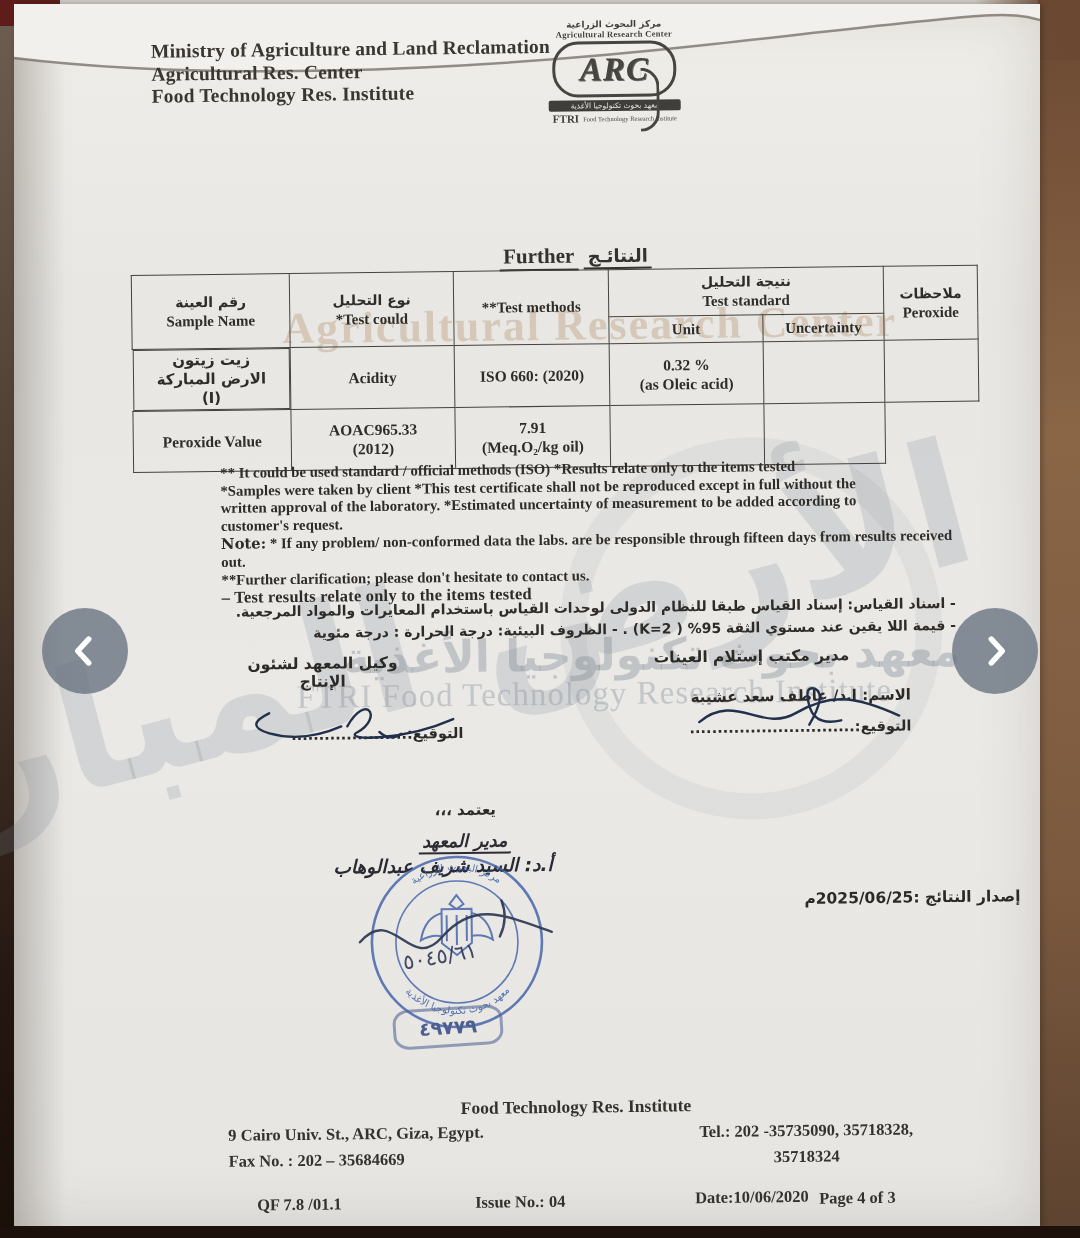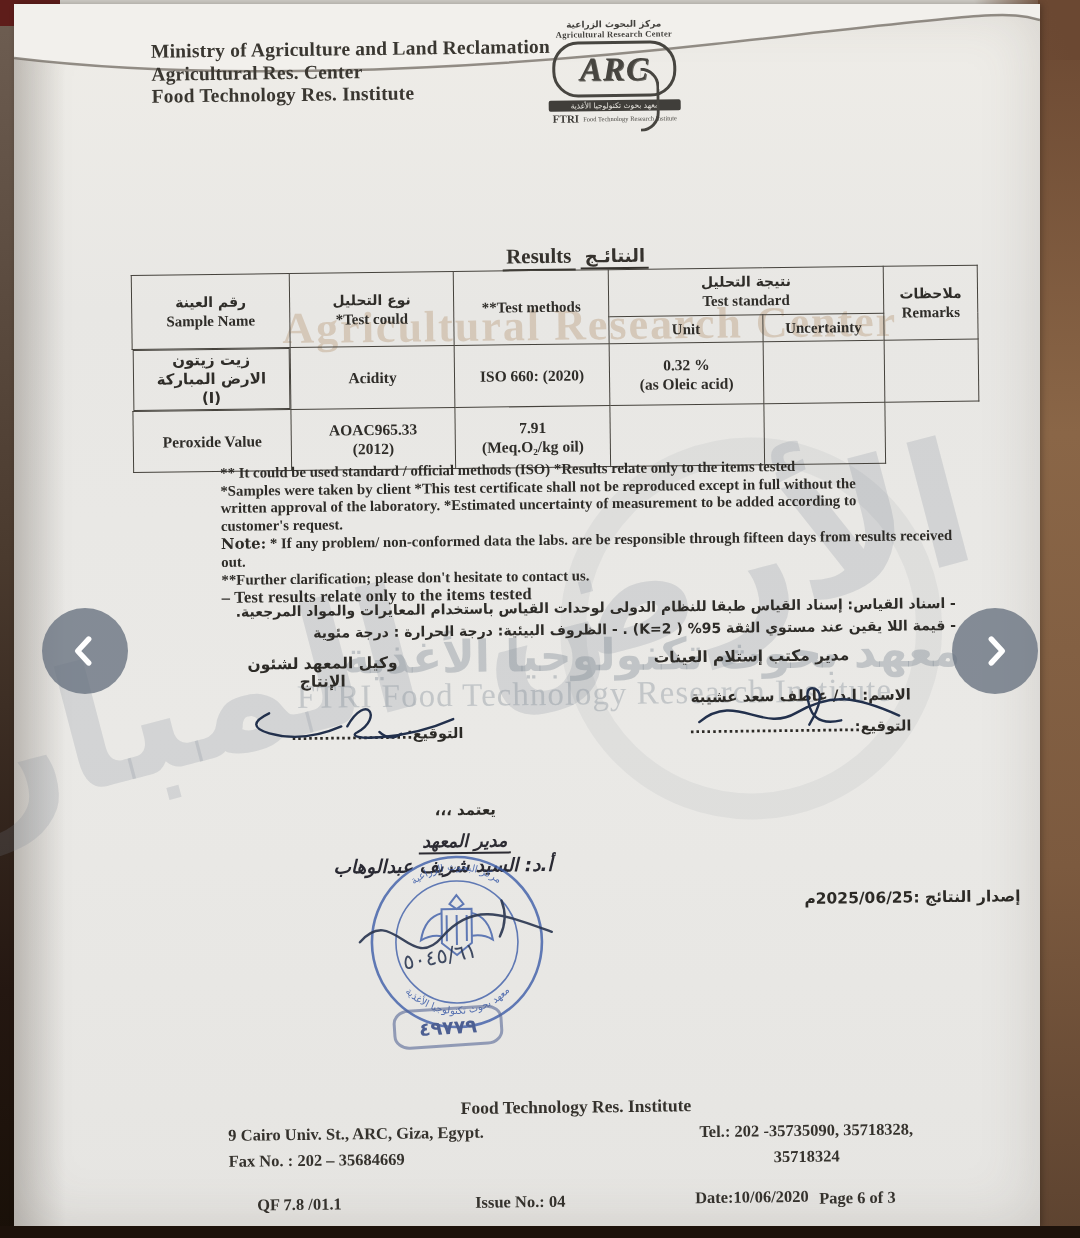--- a/index.html
+++ b/index.html
@@ -163,21 +163,21 @@
         <span class="bracket"></span>
       </div>
       <div class="banner">معهد بحوث تكنولوجيا الأغذية</div>
       <div class="ftri-row">
         <span class="ftri">FTRI</span>
         <span class="ften">Food Technology Research Institute</span>
       </div>
     </div>
 
     <div class="abs res-title">
-      <span>Results</span>
+      <span>Further</span>
       <span class="ar">النتائـج</span>
     </div>
 
     <table class="res">
       <colgroup>
           <col style="width:158px">
           <col style="width:164px">
           <col style="width:155px">
           <col style="width:154px">
           <col style="width:121px">
@@ -193,21 +193,21 @@
           <span class="cell-ar">نوع التحليل</span>
           <span>*Test could</span>
         </th>
         <th rowspan="2">**Test methods</th>
         <th colspan="2" style="height:44px">
           <span class="cell-ar">نتيجة التحليل</span>
           <span>Test standard</span>
         </th>
         <th rowspan="2">
           <span class="cell-ar">ملاحظات</span>
-          <span>Remarks</span>
+          <span>Peroxide</span>
         </th>
       </tr>
       <tr class="h2row">
         <th style="height:24px">Unit</th>
         <th>Uncertainty</th>
       </tr>
       <tr>
         <td rowspan="2" class="cell-ar pre" style="font-size:15px">زيت زيتون
 الارض المباركة
 (I)</td>
@@ -303,21 +303,21 @@
     <div class="abs ar-txt issue-date">إصدار النتائج :2025/06/25م</div>
 
     <div class="abs foot-inst">Food Technology Res. Institute</div>
     <div class="abs foot-addr">9 Cairo Univ. St., ARC, Giza, Egypt.</div>
     <div class="abs foot-fax">Fax No. : 202 – 35684669</div>
     <div class="abs foot-tel1">Tel.: 202 -35735090, 35718328,</div>
     <div class="abs foot-tel2">35718324</div>
     <div class="abs qf">QF 7.8 /01.1</div>
     <div class="abs issue-no">Issue No.: 04</div>
     <div class="abs foot-date">Date:10/06/2020</div>
-    <div class="abs foot-page">Page 6 of 3</div>
+    <div class="abs foot-page">Page 4 of 3</div>
   </div>
 
   <div class="abs bg-bottom-strip"></div>
 
   <button class="abs nav-btn nav-prev">
     <svg width="44" height="44" viewBox="0 0 24 24">
       <path d="M14 5.5 L8 12 L14 18.5" stroke="#ffffff" stroke-width="3" fill="none" stroke-linecap="round" stroke-linejoin="round"></path>
     </svg>
   </button>
   <button class="abs nav-btn nav-next">

